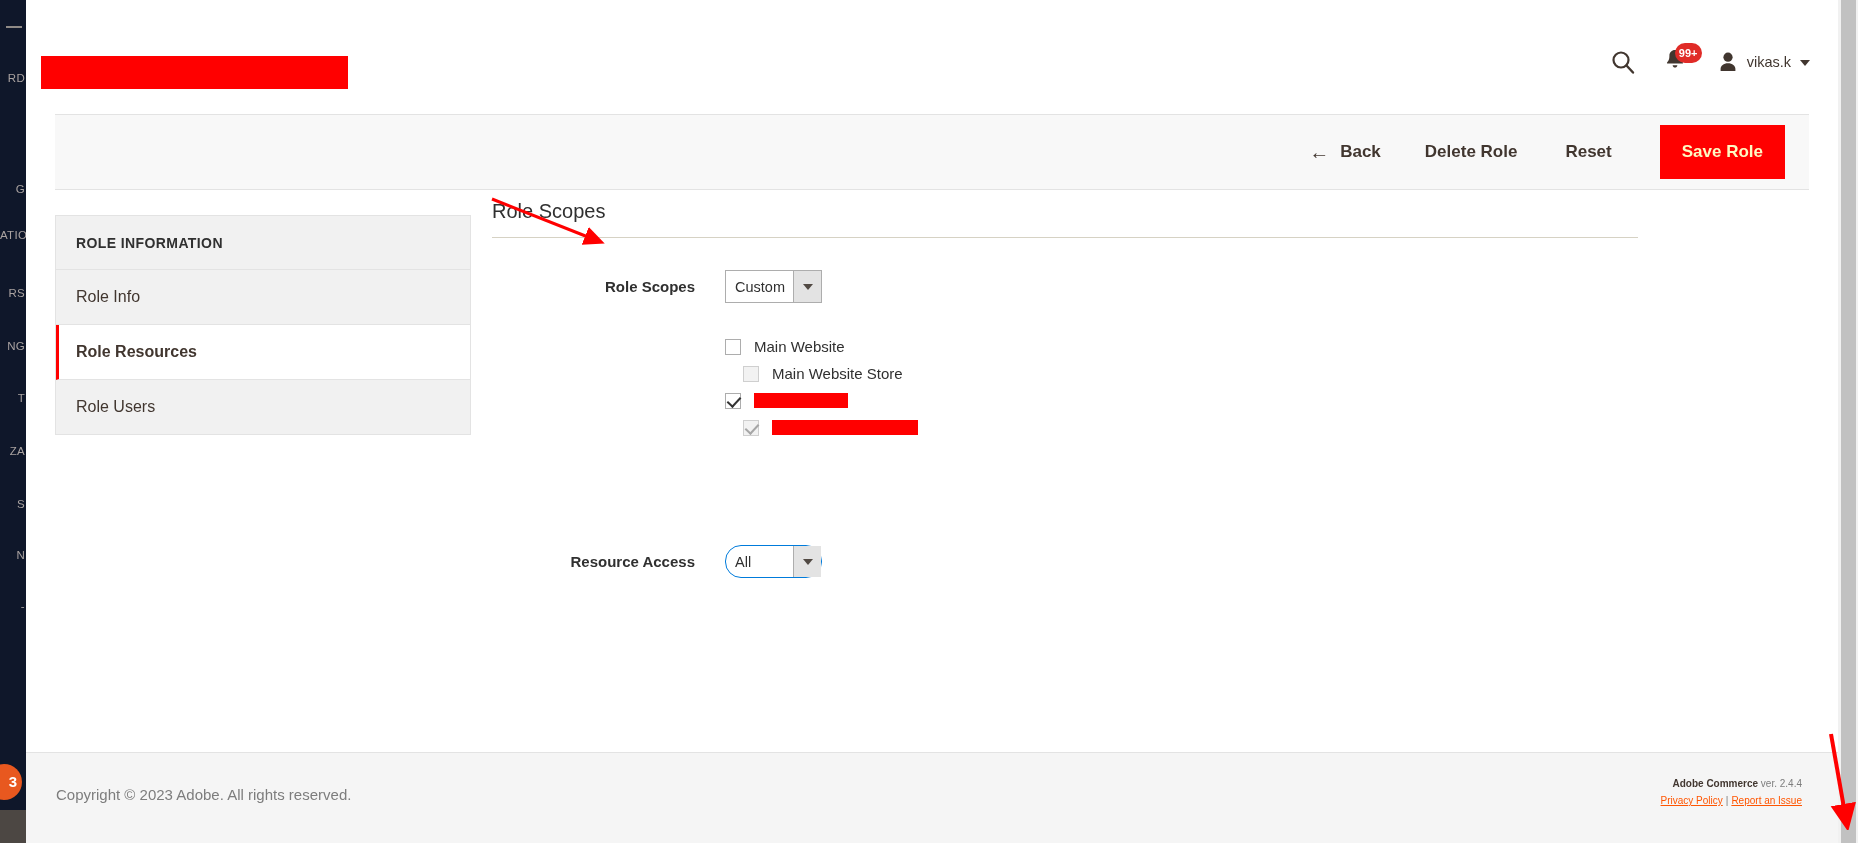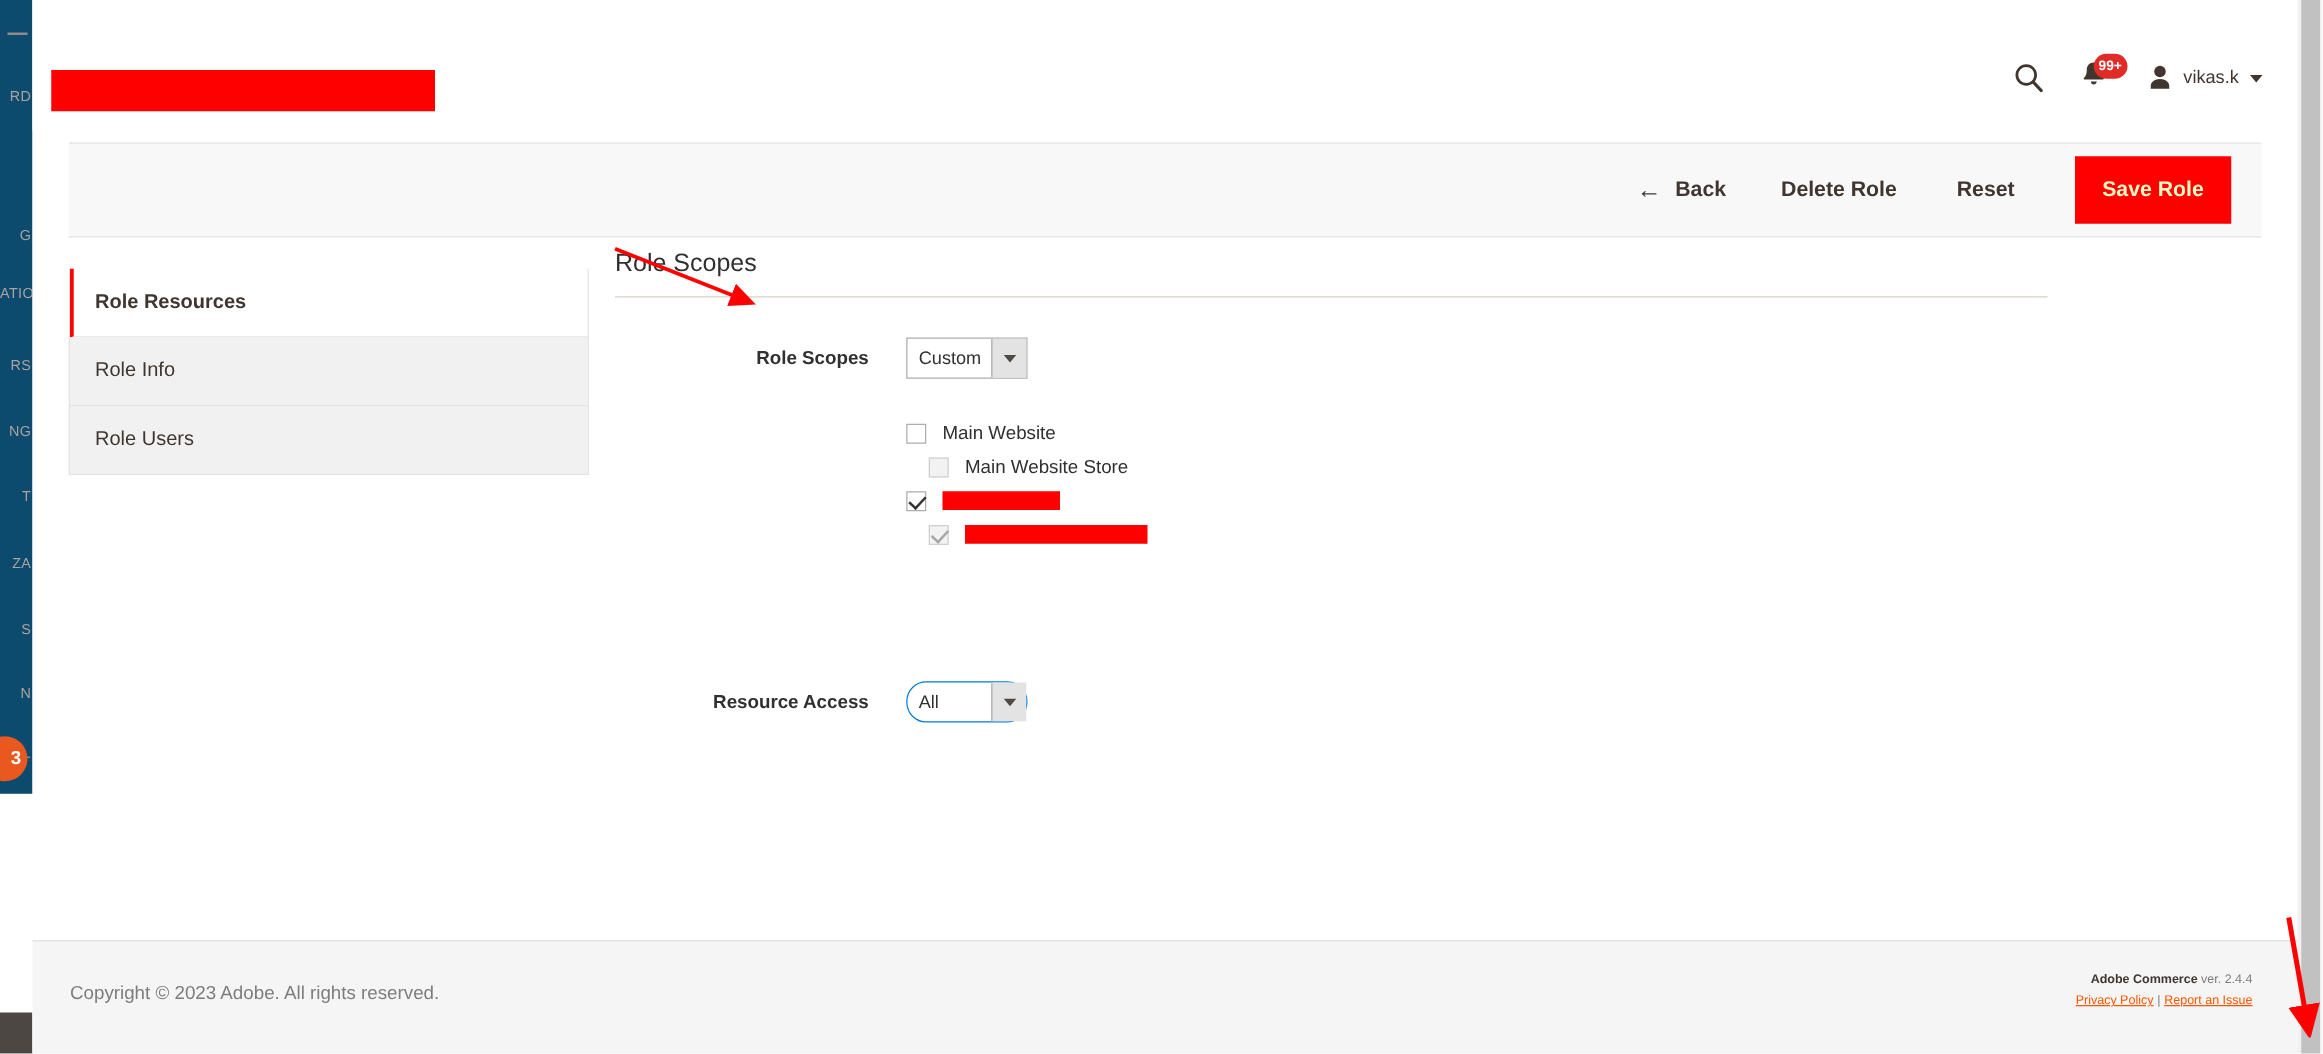--- a/index.html
+++ b/index.html
@@ -15,22 +15,22 @@
     position: relative;
     width: 1858px; height: 843px;
     background: #ffffff;
     overflow: hidden;
   }
 
   
   .admin-nav {
     position: absolute;
     left: 0; top: 0;
-    width: 26px; height: 635px;
-    background: #0c4a6e;
+    width: 26px; height: 810px;
+    background: #0f172a;
     overflow: hidden;
   }
   .admin-nav-logo {
     position: absolute; left: 0; top: 14px;
     width: 26px; height: 26px;
   }
   .admin-nav-logo i {
     display: block;
     margin-left: 6px; margin-top: 12px;
     width: 16px; height: 2px;
@@ -413,26 +413,27 @@
         <span>Back</span>
       </button>
       <button class="btn-plain">Delete Role</button>
       <button class="btn-plain">Reset</button>
       <button class="btn-primary">Save Role</button>
     </div>
 
     <div class="content">
 
       <div class="col-left">
+        <div class="panel-title">ROLE INFORMATION</div>
         <div class="tab-list">
+          <div class="tab-item">
+            <span>Role Info</span>
+          </div>
           <div class="tab-item active">
             <span>Role Resources</span>
-          </div>
-          <div class="tab-item">
-            <span>Role Info</span>
           </div>
           <div class="tab-item">
             <span>Role Users</span>
           </div>
         </div>
       </div>
 
       <div class="col-right">
 
         <div class="section-head">Role Scopes</div>

